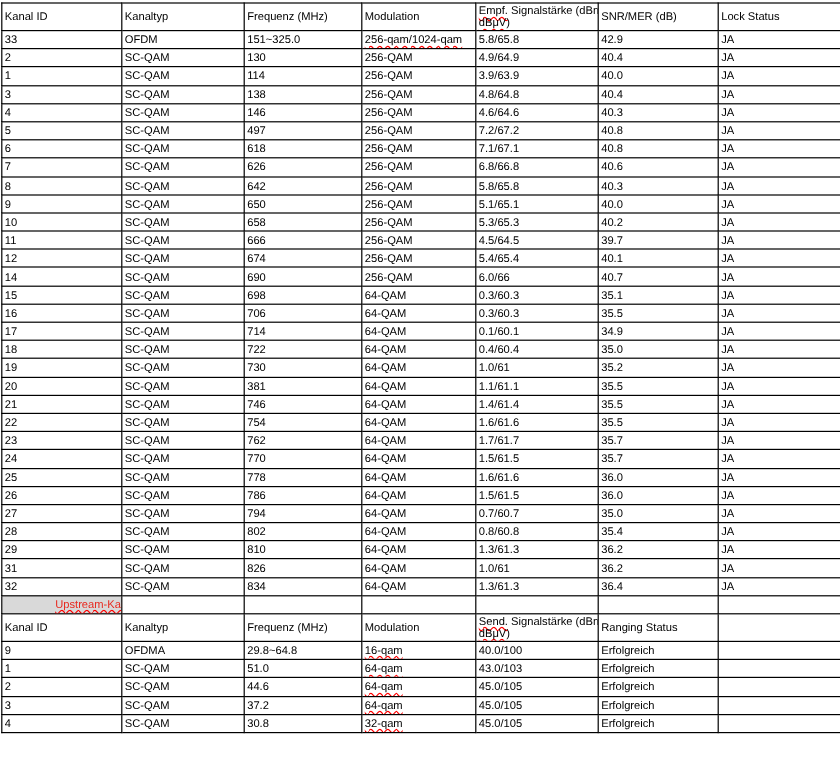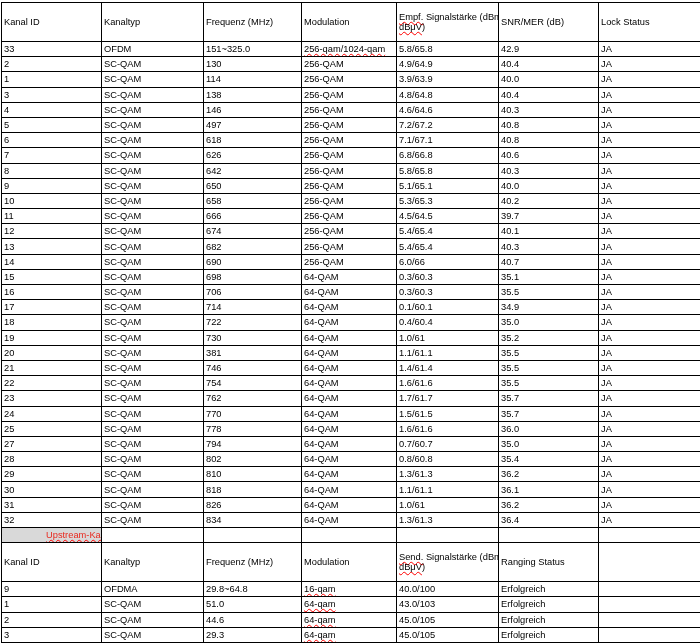--- a/index.html
+++ b/index.html
@@ -26,21 +26,21 @@
     color: #000000;
     padding: 0 2px;
     height: 15.2px;
     box-sizing: border-box;
     vertical-align: middle;
     white-space: nowrap;
     overflow: hidden;
     font-weight: normal;
   }
   tr.hdr td {
-    height: 39px;
+    height: 23px;
   }
   .sq {
     text-decoration: underline;
     text-decoration-style: wavy;
     text-decoration-color: var(--squiggle-red, #ff0000);
     text-decoration-thickness: 1px;
     text-underline-offset: 1px;
     text-decoration-skip-ink: none;
     text-align: center;
   }
@@ -187,29 +187,20 @@
         <tr>
           <td>12</td>
           <td>SC-QAM</td>
           <td>674</td>
           <td>256-QAM</td>
           <td>5.4/65.4</td>
           <td>40.1</td>
           <td>JA</td>
         </tr>
         <tr>
-          <td>13</td>
-          <td>SC-QAM</td>
-          <td>682</td>
-          <td>256-QAM</td>
-          <td>5.4/65.4</td>
-          <td>40.3</td>
-          <td>JA</td>
-        </tr>
-        <tr>
           <td>14</td>
           <td>SC-QAM</td>
           <td>690</td>
           <td>256-QAM</td>
           <td>6.0/66</td>
           <td>40.7</td>
           <td>JA</td>
         </tr>
         <tr>
           <td>15</td>
@@ -304,20 +295,29 @@
         <tr>
           <td>25</td>
           <td>SC-QAM</td>
           <td>778</td>
           <td>64-QAM</td>
           <td>1.6/61.6</td>
           <td>36.0</td>
           <td>JA</td>
         </tr>
         <tr>
+          <td>26</td>
+          <td>SC-QAM</td>
+          <td>786</td>
+          <td>64-QAM</td>
+          <td>1.5/61.5</td>
+          <td>36.0</td>
+          <td>JA</td>
+        </tr>
+        <tr>
           <td>27</td>
           <td>SC-QAM</td>
           <td>794</td>
           <td>64-QAM</td>
           <td>0.7/60.7</td>
           <td>35.0</td>
           <td>JA</td>
         </tr>
         <tr>
           <td>28</td>
@@ -328,29 +328,20 @@
           <td>35.4</td>
           <td>JA</td>
         </tr>
         <tr>
           <td>29</td>
           <td>SC-QAM</td>
           <td>810</td>
           <td>64-QAM</td>
           <td>1.3/61.3</td>
           <td>36.2</td>
-          <td>JA</td>
-        </tr>
-        <tr>
-          <td>30</td>
-          <td>SC-QAM</td>
-          <td>818</td>
-          <td>64-QAM</td>
-          <td>1.1/61.1</td>
-          <td>36.1</td>
           <td>JA</td>
         </tr>
         <tr>
           <td>31</td>
           <td>SC-QAM</td>
           <td>826</td>
           <td>64-QAM</td>
           <td>1.0/61</td>
           <td>36.2</td>
           <td>JA</td>
@@ -405,21 +396,21 @@
           <td>SC-QAM</td>
           <td>44.6</td>
           <td><span class="sq">64-qam</span></td>
           <td>45.0/105</td>
           <td>Erfolgreich</td>
           <td></td>
         </tr>
         <tr>
           <td>3</td>
           <td>SC-QAM</td>
-          <td>29.3</td>
+          <td>37.2</td>
           <td><span class="sq">64-qam</span></td>
           <td>45.0/105</td>
           <td>Erfolgreich</td>
           <td></td>
         </tr>
         <tr>
           <td>4</td>
           <td>SC-QAM</td>
           <td>30.8</td>
           <td><span class="sq">32-qam</span></td>

